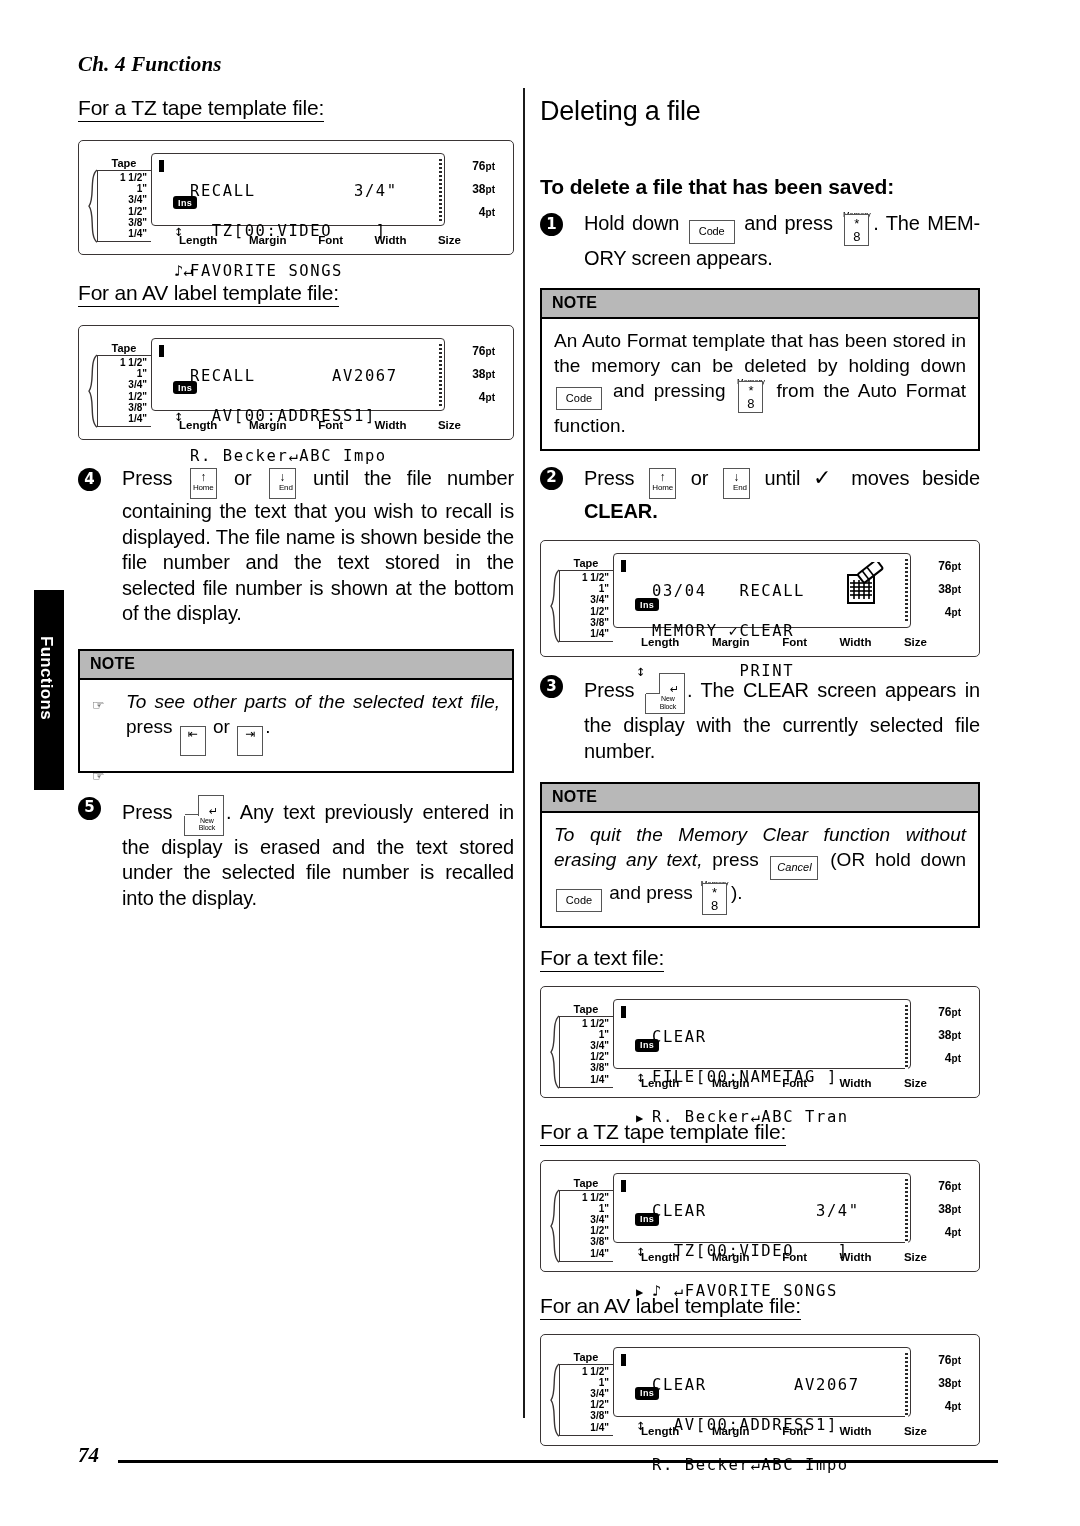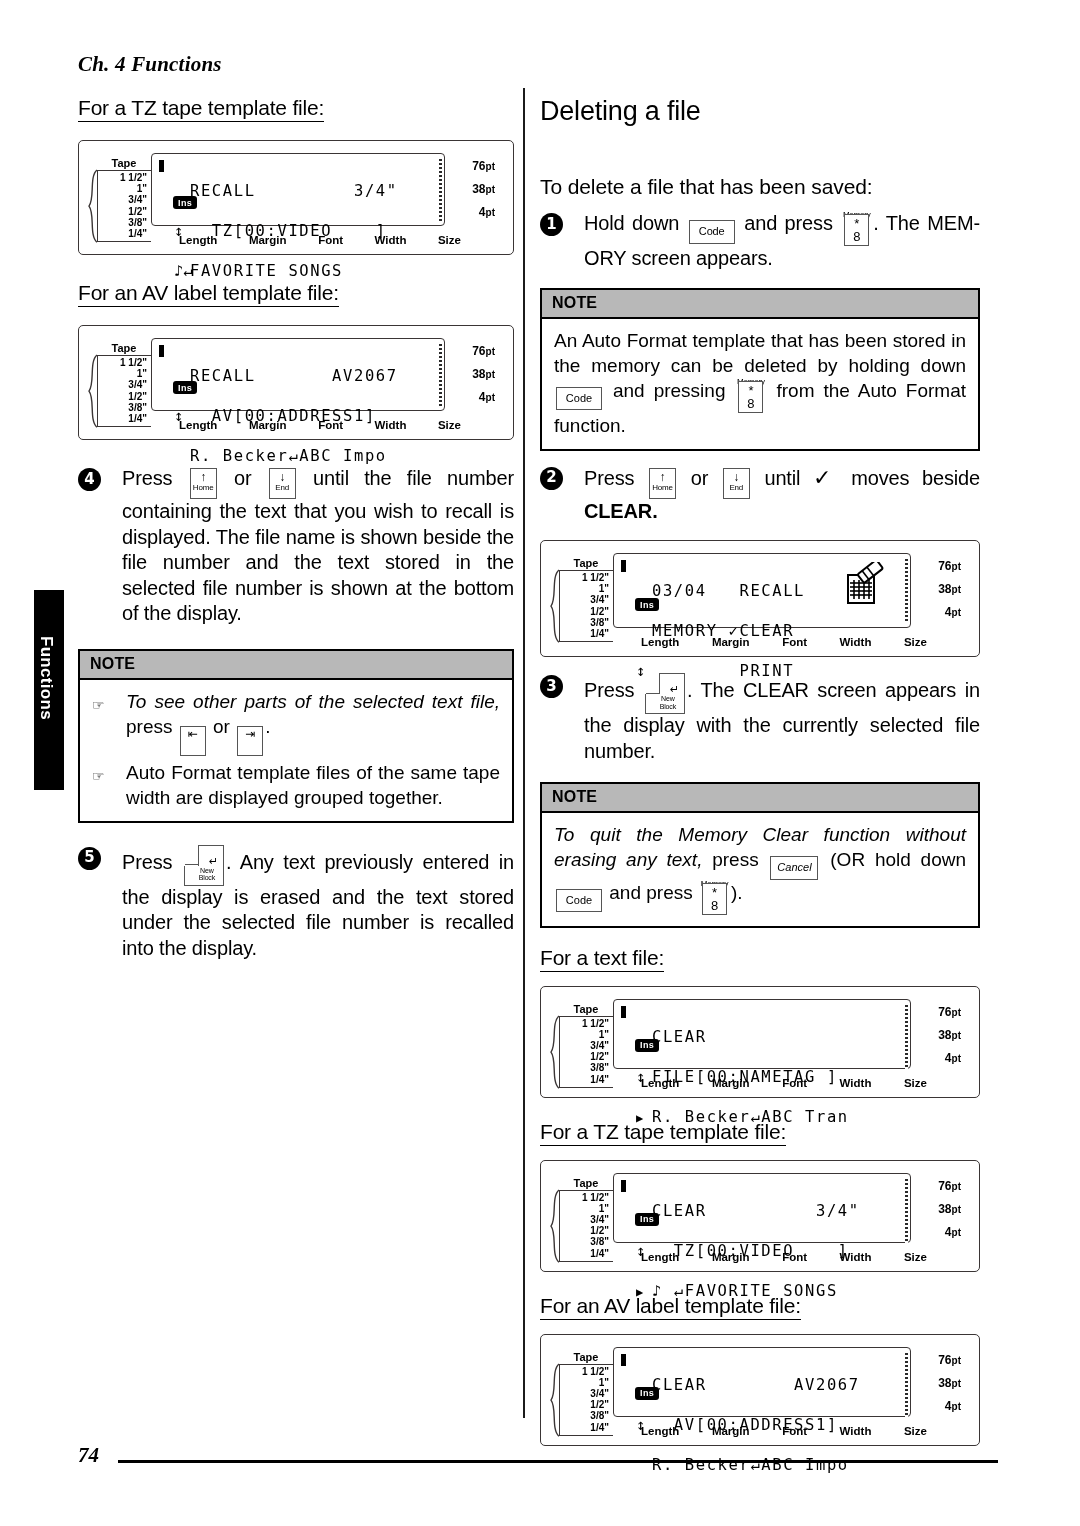--- a/index.html
+++ b/index.html
@@ -49,21 +49,21 @@
   .col { position:absolute; }
   .col-left  { left:78px;  top:96px;  width:436px; }
   .col-right { left:540px; top:96px;  width:440px; }
 
   
   h1.sect {
     font-size:27px; font-weight:normal; margin:0 0 0 0;
     letter-spacing:-.2px;
   }
   h2.subsect {
-    font-size:21px; font-weight:normal; margin:0;
+    font-size:21px; font-weight:bold; margin:0;
     letter-spacing:-.1px;
   }
   .ulhead {
     font-size:21px;
     border-bottom:1.6px solid #000;
     display:inline-block;
     padding-bottom:1px;
     letter-spacing:-.2px;
   }
 
@@ -92,21 +92,21 @@
     font-size:9px; line-height:1.05;
     padding:2px 3px;
     margin:0 2px;
     position:relative;
     white-space:nowrap;
   }
   .key.code { min-width:46px; padding:5px 4px; font-size:11px; }
   .key.cancel { min-width:48px; padding:5px 4px; font-size:11px;font-style:italic; }
   .key.arrowkey { min-width:26px; height:30px; padding:1px 2px; }
   .key.arrowkey .ar { display:block; font-size:12px; line-height:12px; }
-  .key.arrowkey .lb { display:block; font-size:8px; line-height:9px; }
+  .key.arrowkey .lb { display:block; font-size:8px; line-height:9px;text-align:right; }
   .key.hkey { min-width:27px; height:31px; padding:2px 2px; }
   .key.starkey { min-width:25px; height:32px; padding:2px 3px; font-size:13px; }
   .key.starkey .s1 { display:block; line-height:13px; }
   .key.starkey .s2 { display:block; line-height:13px; }
   .memlabel {
     position:absolute; top:-12px; left:50%; transform:translateX(-50%);
     font-size:8px; color:#000; letter-spacing:-.2px;
   }
   .keywrap { display:inline-block; position:relative; vertical-align:-6px; margin:0 2px;}
 
@@ -341,21 +341,20 @@
         <div class="note-item">
           <span class="hand">☞</span>
           <span class="it">To see other parts of the selected text file,</span>
           <span>press</span>
           <span class="key arrowkey"><span class="ar">⇤</span></span>
           <span>or</span>
           <span class="key arrowkey"><span class="ar">⇥</span></span><span>.</span>
         </div>
         <div class="note-item">
           <span class="hand">☞</span>
-          <span>Auto Format template files of the same tape width are displayed grouped together.</span>
         </div>
       </div>
     </div>
 
     
     <div class="para step" style="margin-top:22px;">
       <span class="bullet-num">5</span>
       <span>Press</span>
       <span class="nbkey">
         <span class="top"></span><span class="bot"></span>

